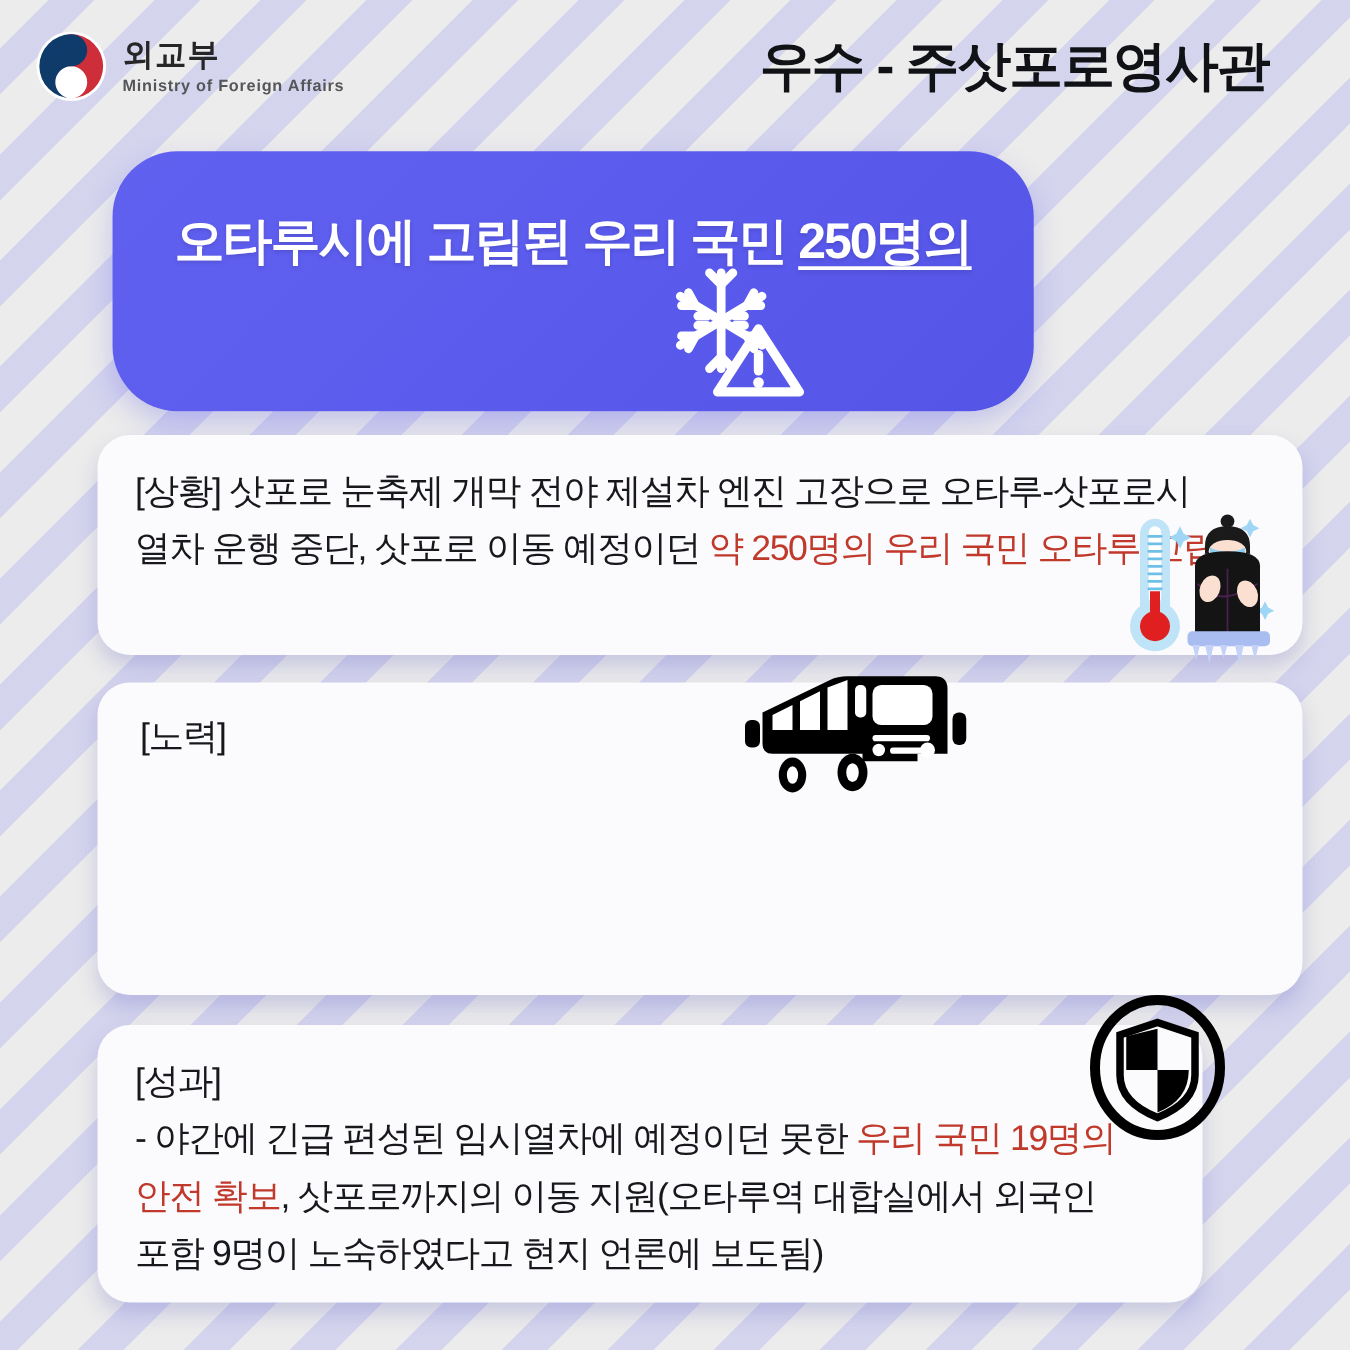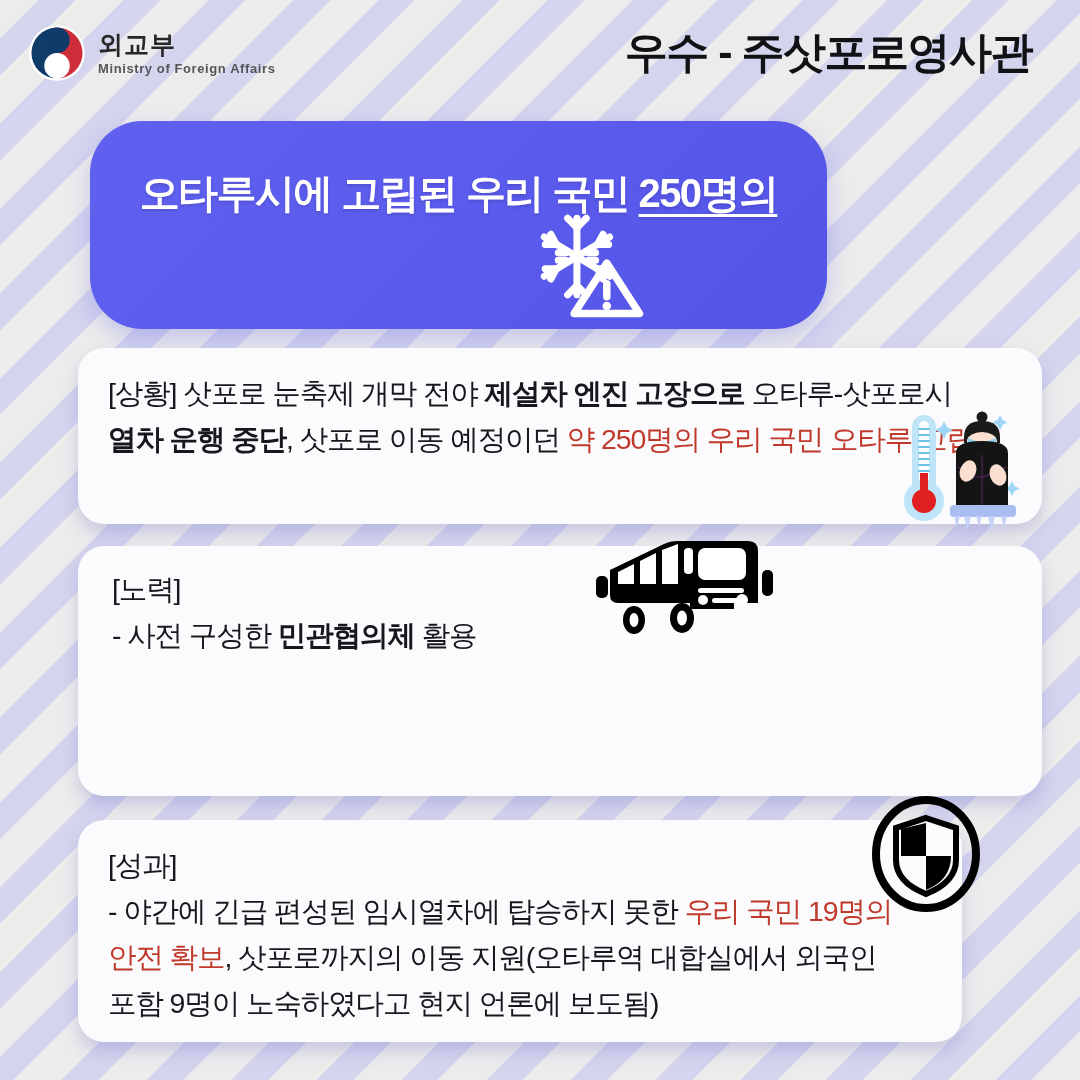--- a/index.html
+++ b/index.html
@@ -31,21 +31,21 @@
   }
   .taeguk{width:58px;height:58px;display:block;}
   .logo-text{display:flex;flex-direction:column;justify-content:center;line-height:1;}
   .logo-ko{
     font-size:25px;font-weight:700;color:#262626;letter-spacing:1px;
   }
   .logo-en{
     font-size:13px;font-weight:700;color:#55565a;letter-spacing:.6px;margin-top:5px;
   }
   .header-title{
-    position:absolute;right:48px;top:24px;
+    position:absolute;right:65px;top:24px;
     font-size:43px;font-weight:900;color:#111216;
     letter-spacing:-1.5px;white-space:nowrap;
     font-family:"Liberation Sans","DejaVu Sans",sans-serif;
   }
 
   
   .banner{
     position:absolute;left:90px;top:121px;width:737px;height:208px;
     background:linear-gradient(135deg,#6161f0 0%,#5a5aec 55%,#5454e6 100%);
     border-radius:52px;
@@ -73,21 +73,21 @@
     box-shadow:0 9px 16px rgba(120,120,200,.30);
   }
   .card-inner{
     position:relative;
     padding:22px 30px 20px 30px;
     font-size:28.5px;line-height:1.62;color:#17181c;
     letter-spacing:-1.1px;
     font-weight:400;
     word-break:keep-all;
   }
-  .card-inner b{font-weight:700;}
+  .card-inner b{font-weight:400;}
   .red{color:#c0392b;}
 
   #card-situation{left:78px;top:348px;width:964px;height:176px;}
   #card-effort{left:78px;top:546px;width:964px;height:250px;}
   #card-result{left:78px;top:820px;width:884px;height:222px;}
 
   
   .cold-illo{
     position:absolute;right:4px;bottom:-8px;width:150px;height:135px;pointer-events:none;
   }
@@ -203,21 +203,20 @@
           <rect x="62" y="108" width="66" height="12" rx="4" fill="#a9bdf0"></rect>
           <path d="M66 119 l3 12 3 -12z M76 119 l3.5 15 3.5 -15z M88 119 l3 11 3 -11z M100 119 l3.5 16 3.5 -16z M113 119 l3 12 3 -12z" fill="#c3d2f6"></path>
         </g>
       </svg>
     </span>
   </div>
 
   <div class="card" id="card-effort">
     <div class="card-inner card-effort-text">
       <span class="line">[노력]</span>
-      <span class="line"><span>- 사전 구성한 </span><b>민관협의체</b><span> 활용</span></span>
     </div>
     <span class="bus-icon">
       <svg viewBox="0 0 182 110" aria-hidden="true" width="182" height="110">
         <path d="M16 42 L70 16 q6 -3 14 -3 l70 0 q10 0 10 10 l0 52 -24 0 0 6 -44 0 0 -6 -72 0 q-8 0 -8 -8 z" fill="#000"></path>
         <rect x="2" y="48" width="12" height="22" rx="5" fill="#000"></rect>
         <rect x="168" y="42" width="11" height="26" rx="5" fill="#000"></rect>
 
         <path d="M24 48 l0 -4 16 -8 0 20 -16 0 q0 -4 0 -8z" fill="#fff"></path>
         <path d="M46 33 l16 -8 0 31 -16 0z" fill="#fff"></path>
         <path d="M68 22 l16 -6 0 40 -16 0z" fill="#fff"></path>
@@ -233,21 +232,21 @@
         <ellipse cx="40" cy="92" rx="4.5" ry="7" fill="#fff"></ellipse>
         <ellipse cx="88" cy="90" rx="12" ry="15" fill="#000"></ellipse>
         <ellipse cx="88" cy="90" rx="5" ry="7.5" fill="#fff"></ellipse>
       </svg>
     </span>
   </div>
 
   <div class="card" id="card-result">
     <div class="card-inner">
       <span class="line">[성과]</span>
-      <span>- 야간에 긴급 편성된 임시열차에 탑승하지 못한 </span><span class="red">우리 국민 19명의 안전 확보</span><span>, 삿포로까지의 이동 지원(오타루역 대합실에서 외국인 포함 9명이 노숙하였다고 현지 언론에 보도됨)</span>
+      <span>- 야간에 긴급 편성된 임시열차에 예정이던 못한 </span><span class="red">우리 국민 19명의 안전 확보</span><span>, 삿포로까지의 이동 지원(오타루역 대합실에서 외국인 포함 9명이 노숙하였다고 현지 언론에 보도됨)</span>
     </div>
     <span class="shield-icon">
       <svg viewBox="0 0 116 116" aria-hidden="true" width="116" height="116">
         <ellipse cx="58" cy="58" rx="50" ry="54" fill="none" stroke="#000" stroke-width="8"></ellipse>
         <path d="M58 22 L88 32 L88 64 Q88 86 58 98 Q28 86 28 64 L28 32 Z" fill="none" stroke="#000" stroke-width="6"></path>
         <path d="M58 27 L58 60 L33 60 L33 33 Z" fill="#000"></path>
         <path d="M58 60 L83 60 Q83 84 58 94 Z" fill="#000"></path>
       </svg>
     </span>
   </div>

